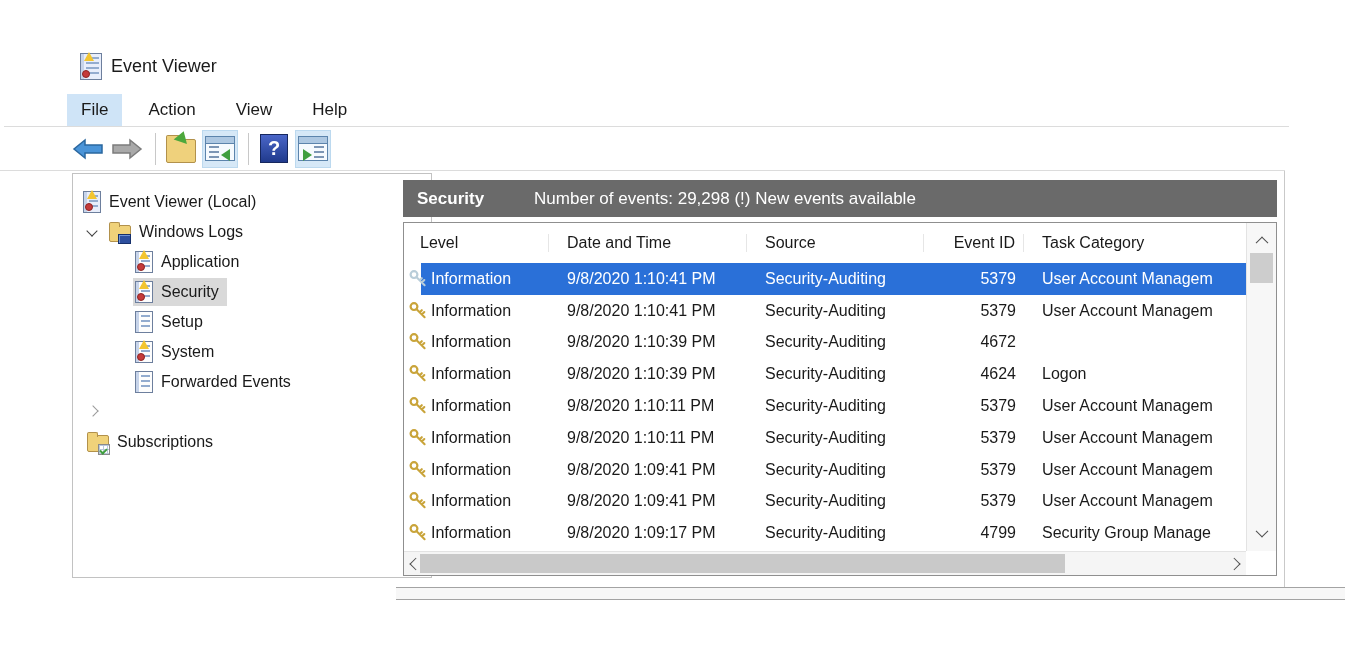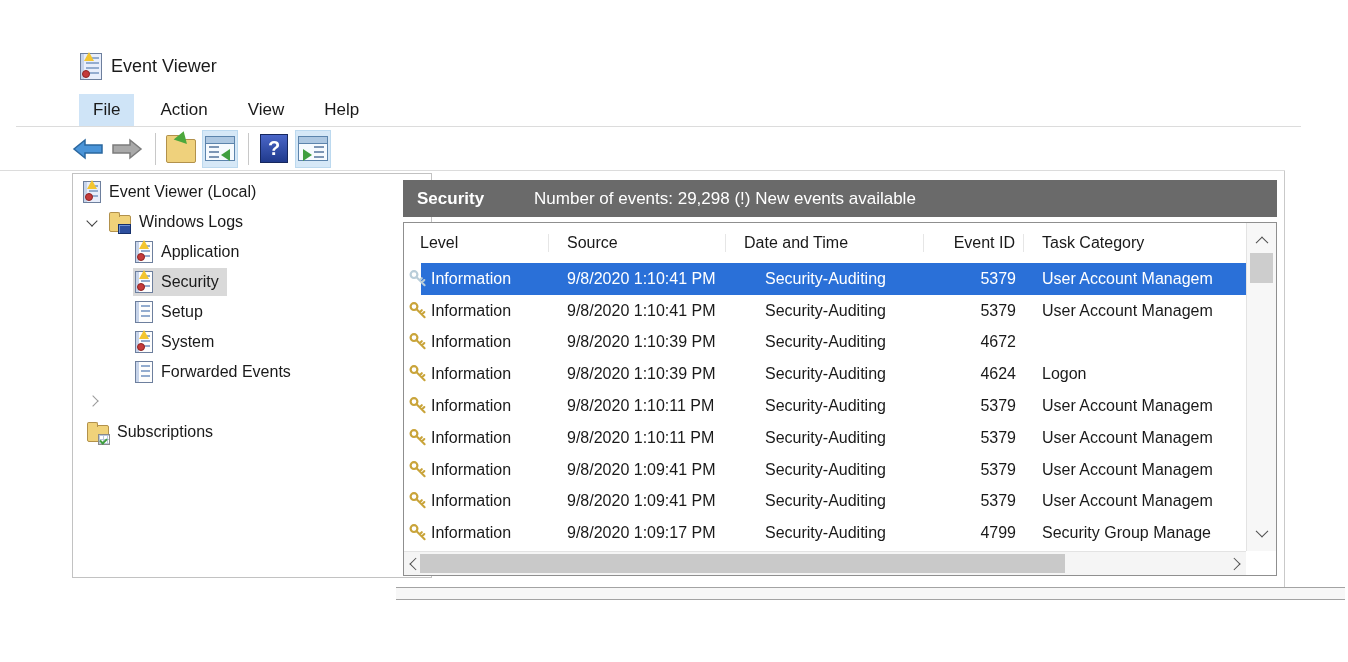--- a/index.html
+++ b/index.html
@@ -5,21 +5,21 @@
   * { margin:0; padding:0; box-sizing:border-box; }
   html,body { width:1348px; height:662px; background:#ffffff; overflow:hidden;
               font-family:"Liberation Sans", sans-serif; color:#1a1a1a; }
   .abs { position:absolute; }
 
   
   #title-row { left:80px; top:50px; height:32px; display:flex; align-items:center; gap:9px; }
   #title-row .t-text { font-size:18px; color:#1b1b1b; }
 
   
-  #menubar { left:16px; top:94px; width:1285px; height:33px; border-bottom:1px solid #dcdcdc;
+  #menubar { left:4px; top:94px; width:1285px; height:33px; border-bottom:1px solid #dcdcdc;
              display:flex; align-items:stretch; padding-left:63px; font-size:17px; }
   .menu-item { display:flex; align-items:center; padding:0 14px; cursor:default; }
   .menu-item.hl { background:#cfe4f7; }
   .menu-item + .menu-item { margin-left:12px; }
 
   
   #toolbar { left:0; top:127px; width:1285px; height:44px; border-bottom:1px solid #dcdcdc;
              display:flex; align-items:center; padding-left:70px; }
   .tb-btn { height:38px; min-width:36px; display:flex; align-items:center; justify-content:center;
             margin-right:3px; border:1px solid transparent; }
@@ -46,21 +46,21 @@
                   border:1px solid #b2914b; border-radius:2px; margin-top:4px; }
   .folder-glyph::before { content:""; position:absolute; left:-1px; top:-5px; width:12px; height:5px;
                   background:#efd17c; border:1px solid #b2914b; border-bottom:none;
                   border-radius:2px 2px 0 0; }
   .folder-glyph .up-arrow { position:absolute; left:8px; top:-9px; width:0; height:0;
                   border-left:7px solid transparent; border-right:7px solid transparent;
                   border-bottom:11px solid #4da83c; transform:rotate(18deg); }
 
   
   #tree-pane { left:72px; top:173px; width:360px; height:405px; border:1px solid #c2c2c2;
-               background:#fff; overflow:hidden; padding-top:3px; font-size:16px; }
+               background:#fff; overflow:hidden; padding-top:13px; font-size:16px; }
   .tree-row { height:30px; display:flex; align-items:center; white-space:nowrap; cursor:default; }
   .chev { display:none; width:16px; height:16px; position:relative; flex:0 0 16px; margin-right:6px; }
   .chev.collapsed, .chev.expanded { display:inline-block; }
   .chev.collapsed::before { content:""; position:absolute; left:4px; top:3px; width:7px; height:7px;
       border-right:1.6px solid #9a9a9a; border-top:1.6px solid #9a9a9a; transform:rotate(45deg); }
   .chev.expanded::before { content:""; position:absolute; left:3px; top:3px; width:7px; height:7px;
       border-right:1.8px solid #404040; border-bottom:1.8px solid #404040; transform:rotate(45deg); }
   .tree-label-wrap { display:flex; align-items:center; padding:3px 8px 3px 2px; gap:8px; }
   .tree-row.selected .tree-label-wrap { background:#d9d9d9; }
 
@@ -319,22 +319,22 @@
 
 <div class="abs" id="log-header">
   <span class="log-name">Security</span>
   <span class="log-summary">Number of events: 29,298 (!) New events available</span>
 </div>
 
 <div class="abs" id="list-box">
   <div id="grid-area">
     <div id="header-row">
       <div class="hcell c-level">Level</div>
+      <div class="hcell c-date">Date and Time</div>
       <div class="hcell c-source">Source</div>
-      <div class="hcell c-date">Date and Time</div>
       <div class="hcell c-eventid">Event ID</div>
       <div class="hcell c-task">Task Category</div>
     </div>
     <div id="rows">
 
         <div class="trow selected">
           <span class="tcell c-level-d">
             <svg class="key-icon key-svg" viewBox="0 0 20 20">
               <circle class="k" cx="6" cy="5.6" r="3.4" fill="none" stroke="#c9a43a" stroke-width="2.2"></circle>
               <path class="k" d="M8.6 8.2 L16.6 16.2 M13.9 13.5 L16.3 11.1 M11.7 11.3 L13.8 9.2" stroke="#c9a43a" stroke-width="2.1" fill="none" stroke-linecap="round"></path>

